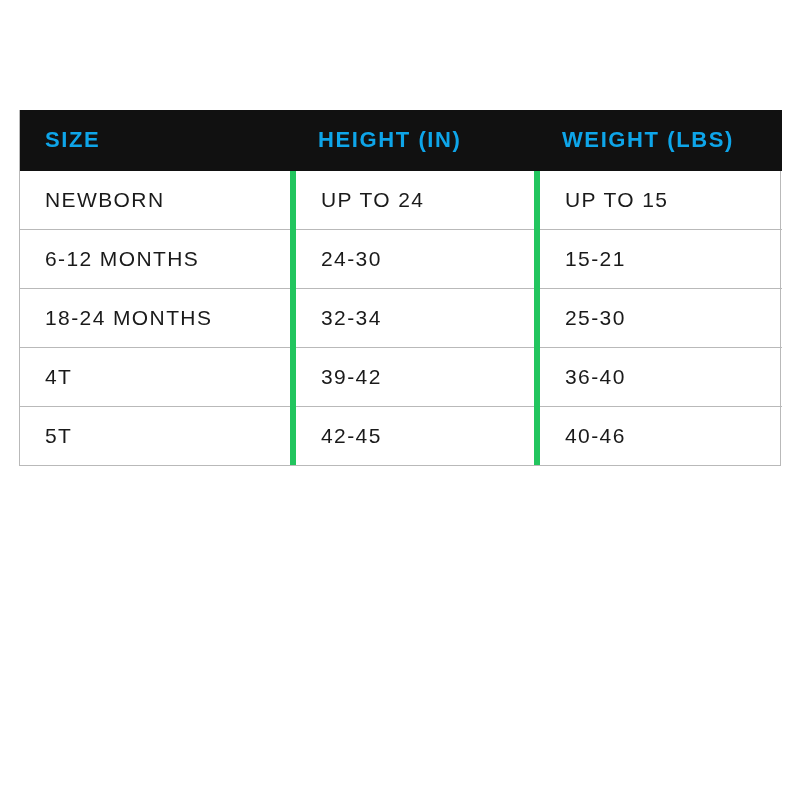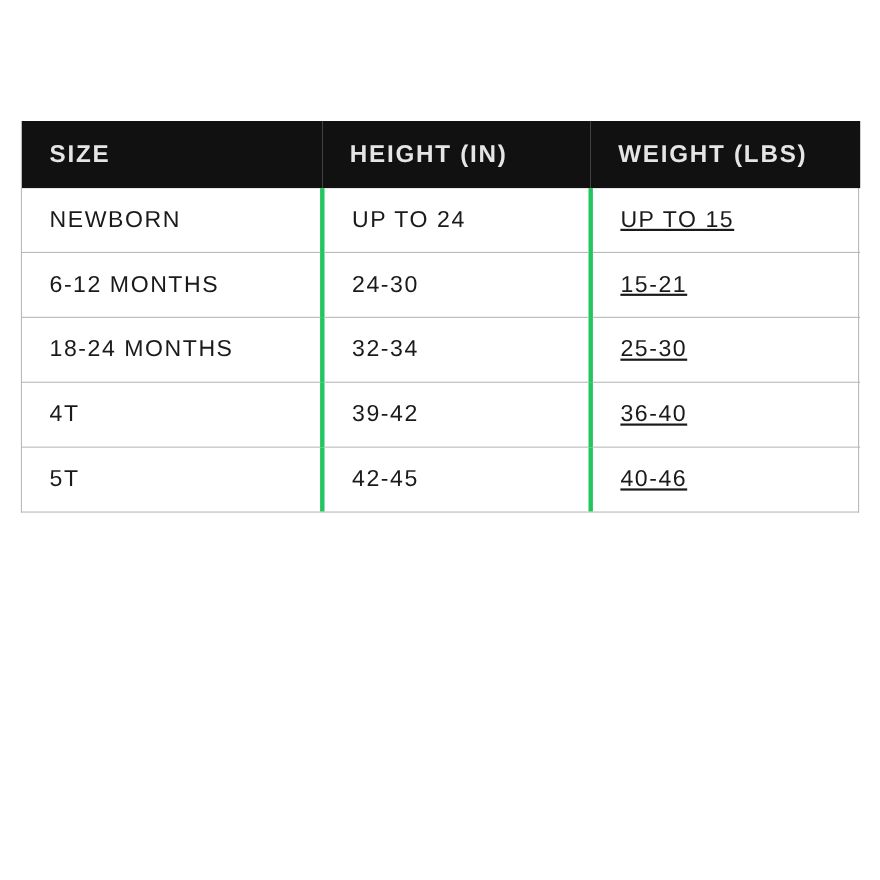--- a/index.html
+++ b/index.html
@@ -30,48 +30,47 @@
     border-collapse: collapse;
     table-layout: fixed;
   }
 
   .size-table col.c0 { width: 273px; }
   .size-table col.c1 { width: 244px; }
   .size-table col.c2 { width: 245px; }
 
   .size-table thead th {
     background: #111111;
-    color: #e5e5e5;
+    color: #0ea5e9;
     text-align: left;
     font-size: 22px;
     font-weight: bold;
     letter-spacing: 1.6px;
     padding: 17px 0 18px 25px;
     border: none;
     height: 22px;
     vertical-align: middle;
     text-transform: uppercase;
   }
 
   .size-table tbody td {
     font-size: 21px;
     letter-spacing: 1.4px;
     color: #1a1a1a;
     padding: 15px 0 15px 25px;
     border-bottom: 1px solid #b9b9b9;
-    border-right: 4px solid #22c55e;
+    border-right: 6px solid #22c55e;
     height: 28px;
     vertical-align: middle;
     text-transform: uppercase;
     white-space: nowrap;
   }
 
   .size-table tbody tr td:last-child {
     border-right: none;
-    text-decoration: underline;
   }
 
   .size-table tbody tr:last-child td {
     border-bottom: none;
   }
 
   .table-wrap {
     position: absolute;
     left: 19px;
     top: 110px;

